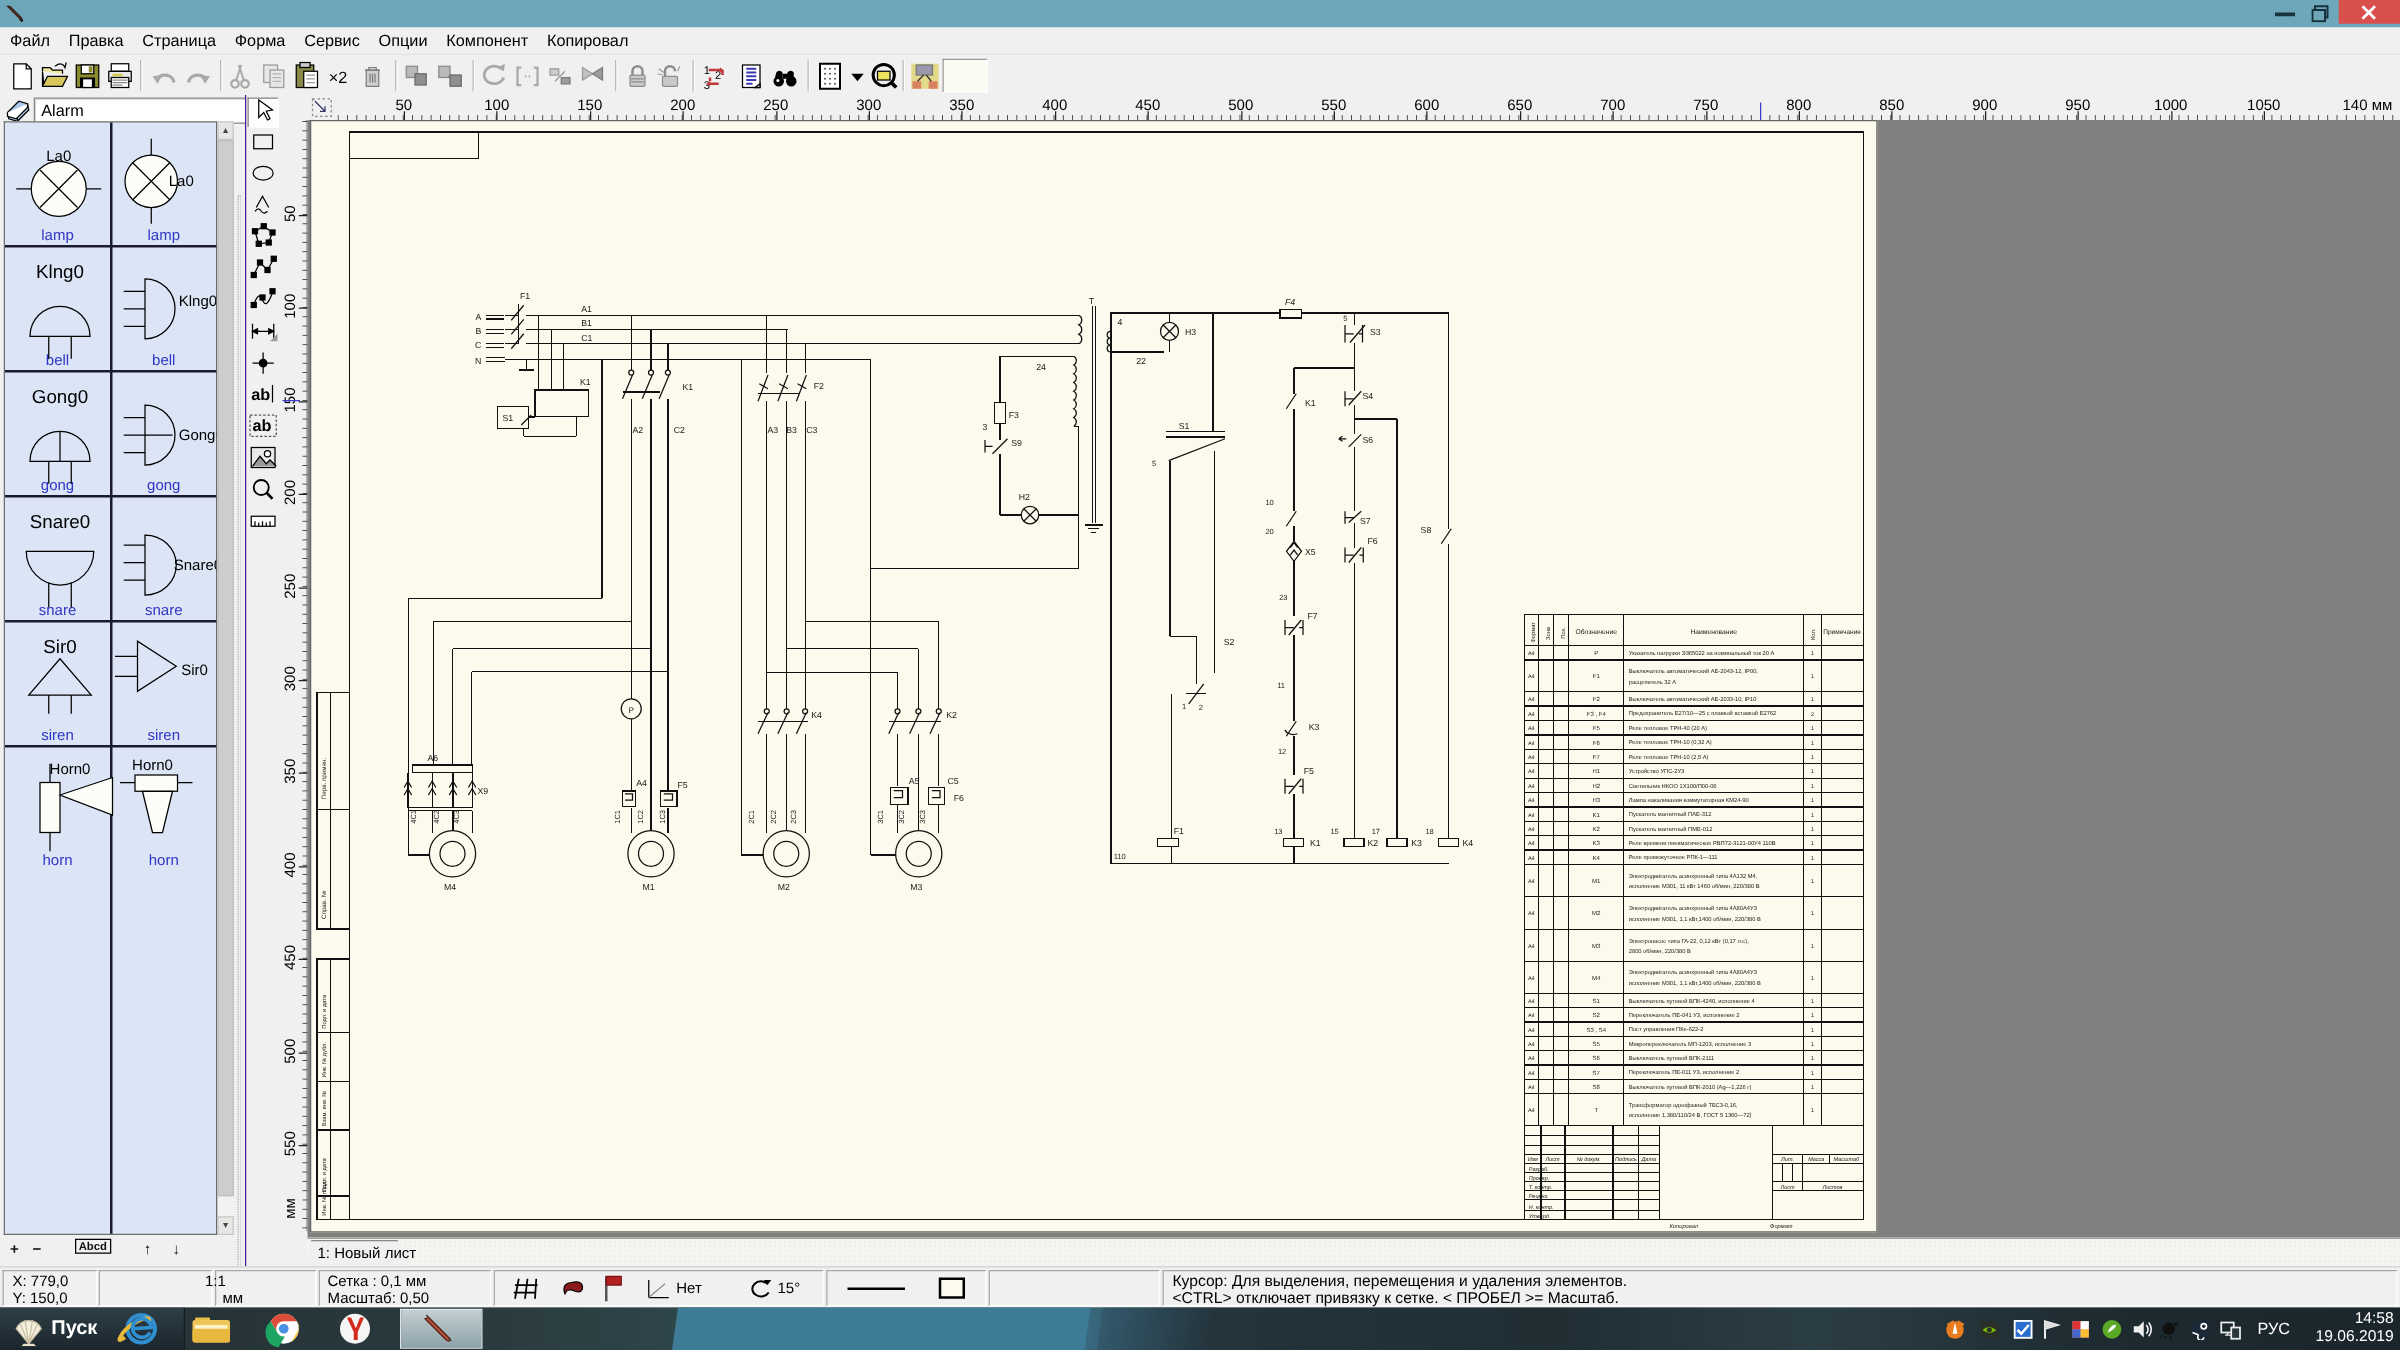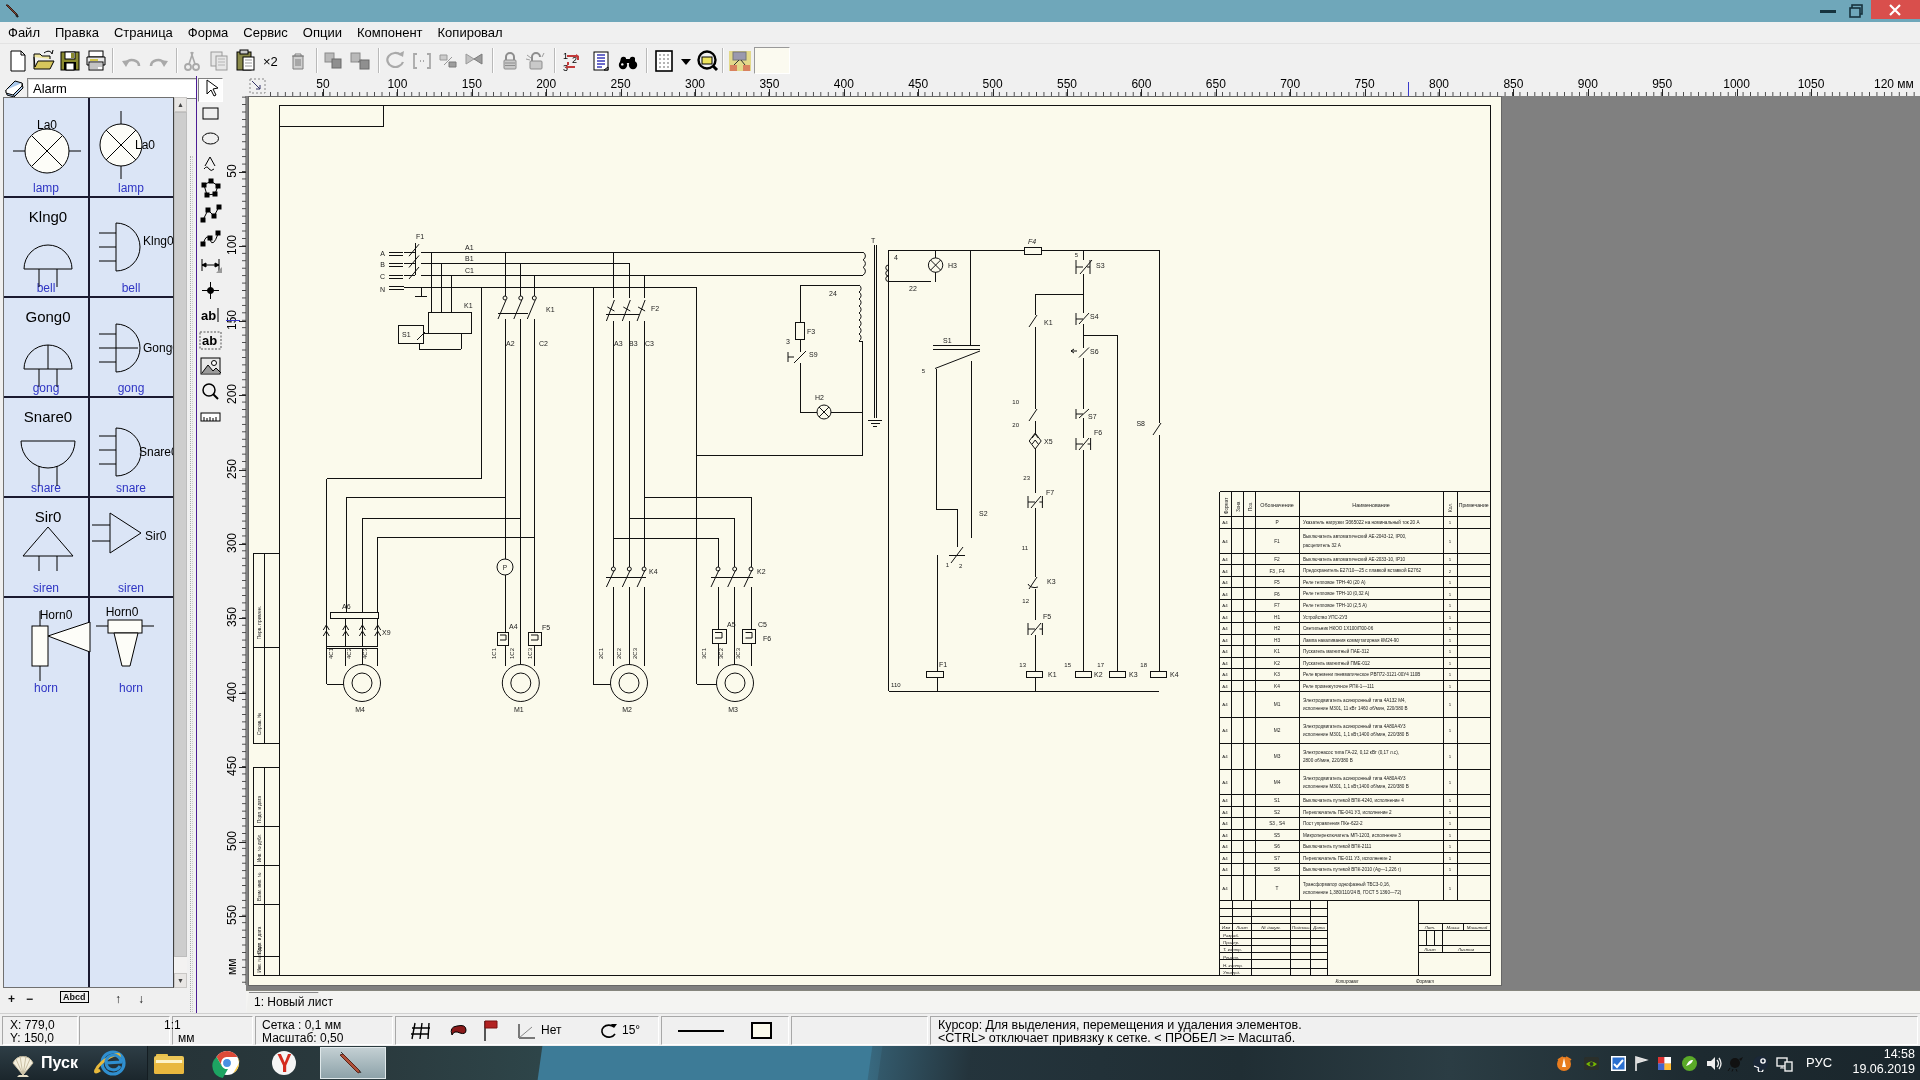--- a/index.html
+++ b/index.html
@@ -499,21 +499,21 @@
     <div class="abs" style="left:1247.4px;top:1px;width:40px;text-align:center;font-size:12px;color:#000">850</div>
     <div class="abs" style="left:1267.4px;top:13px;width:1px;height:7px;background:#222"></div>
     <div class="abs" style="left:1321.8px;top:1px;width:40px;text-align:center;font-size:12px;color:#000">900</div>
     <div class="abs" style="left:1341.8px;top:13px;width:1px;height:7px;background:#222"></div>
     <div class="abs" style="left:1396.2px;top:1px;width:40px;text-align:center;font-size:12px;color:#000">950</div>
     <div class="abs" style="left:1416.2px;top:13px;width:1px;height:7px;background:#222"></div>
     <div class="abs" style="left:1470.6px;top:1px;width:40px;text-align:center;font-size:12px;color:#000">1000</div>
     <div class="abs" style="left:1490.6px;top:13px;width:1px;height:7px;background:#222"></div>
     <div class="abs" style="left:1545.0px;top:1px;width:40px;text-align:center;font-size:12px;color:#000">1050</div>
     <div class="abs" style="left:1565.0px;top:13px;width:1px;height:7px;background:#222"></div>
-    <div class="abs" style="left:1628px;top:1px;font-size:12px;color:#000">120 мм</div>
+    <div class="abs" style="left:1628px;top:1px;font-size:12px;color:#000">140 мм</div>
     <div class="abs" style="left:1162px;top:6px;width:1px;height:14px;background:#3a3acc"></div>
   </div>
 <div id="corner">
     <svg width="22" height="20" viewBox="0 0 22 20">
       <rect x="4" y="3" width="15" height="14" fill="none" stroke="#888" stroke-dasharray="2 2"></rect>
       <path d="M6 5 l8 8 m0 -4 v4 h-4" stroke="#336" fill="none"></path>
     </svg>
   </div>
 <div id="vruler">
     <div class="abs" style="left:0;top:0;width:20px;height:889px;background-image:repeating-linear-gradient(180deg,transparent 0,transparent 6.44px,#444 6.44px,#444 7.44px);background-size:4px 7.44px;background-position:16px 1.6px;background-repeat:repeat-y"></div>

